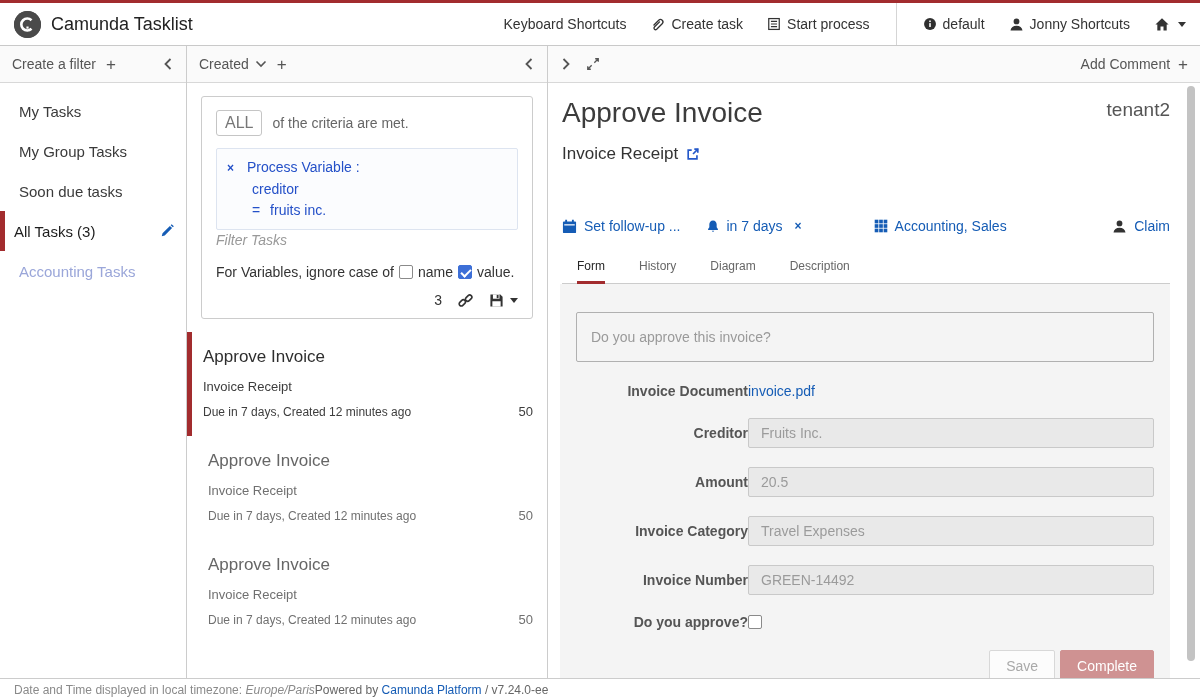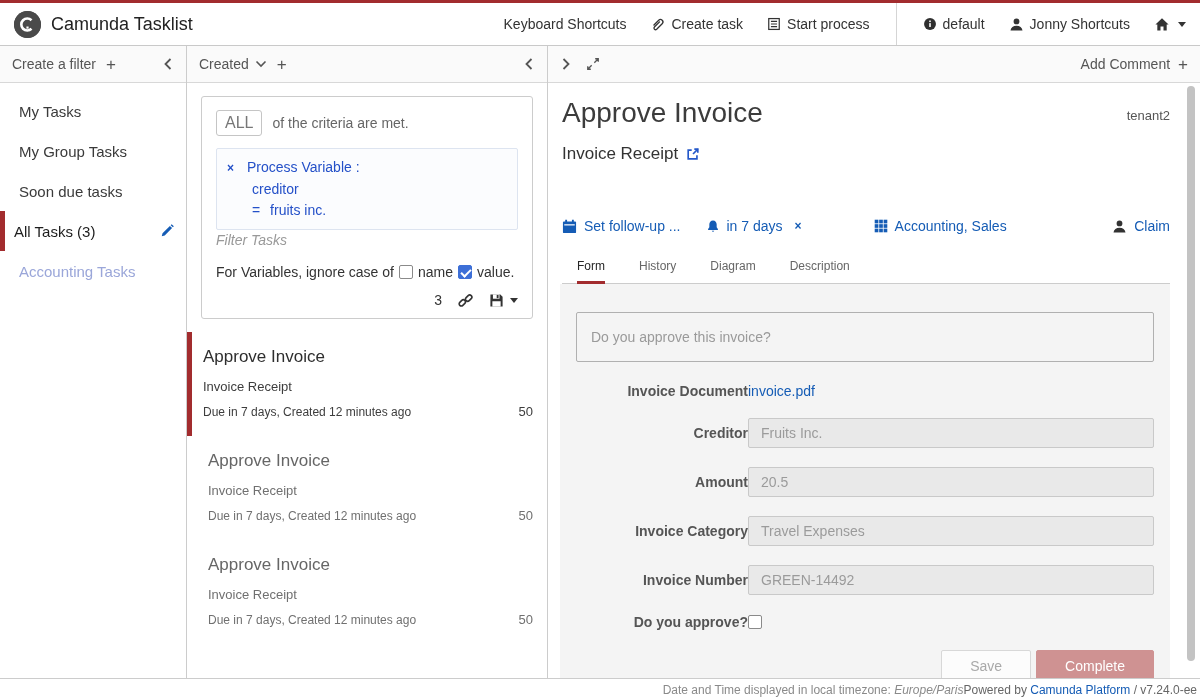--- a/index.html
+++ b/index.html
@@ -62,21 +62,21 @@
   .task-proc{margin-top:12px;font-size:13px;color:#707070;}
   .task.selected .task-proc{color:#3d3d3d;}
   .task-meta{margin-top:10px;font-size:12px;color:#707070;display:flex;justify-content:space-between;align-items:baseline;}
   .task.selected .task-meta{color:#3d3d3d;}
   .task-prio{font-size:13px;}
 
   
   .detail-head{padding:6px 30px 0 14px;}
   .dh-top{display:flex;justify-content:space-between;align-items:flex-start;margin-top:6px;}
   .dh-title{font-size:28px;font-weight:400;color:#3c3c3c;margin:0;line-height:36px;}
-  .dh-tenant{font-size:13px;color:#555;margin-top:13px;}
+  .dh-tenant{font-size:19px;color:#555;margin-top:4px;}
   .dh-link{margin-top:13px;font-size:17px;color:#333;display:flex;align-items:center;gap:8px;}
   .dh-actions{margin-top:23px;display:flex;align-items:center;font-size:14px;color:#155cb5;}
   .act{display:flex;align-items:center;gap:7px;cursor:pointer;margin-top:31px;}
   .act-x{font-size:12px;font-weight:bold;margin-left:5px;cursor:pointer;}
   .act-due{margin-left:25px;}
   .act-groups{margin-left:72px;}
   .act-claim{margin-left:auto;}
   .dh-tabs{margin-top:18px;border-bottom:1px solid #ccc;display:flex;gap:34px;padding-left:15px;}
   .tab{padding:7px 0 10px;color:#666;font-size:12px;position:relative;cursor:pointer;}
   .tab.active{color:#262626;}
@@ -87,28 +87,28 @@
     font-size:14px;padding:0 14px;color:#555;font-family:"Liberation Sans",sans-serif;}
   .approve-input::placeholder{color:#9a9a9a;}
   .frow{display:flex;align-items:center;margin-top:19px;}
   .frow.first{margin-top:21px;}
   .flabel{width:172px;text-align:right;font-weight:bold;font-size:14px;color:#555;flex-shrink:0;}
   .fctrl{flex:1;display:flex;align-items:center;}
   .finput{width:100%;height:30px;box-sizing:border-box;border:1px solid #c9c9c9;background:#e9e9e9;border-radius:2px;
     color:#9b9b9b;font-size:14px;padding:0 12px;font-family:"Liberation Sans",sans-serif;}
   .flink{color:#155cb5;font-size:14px;text-decoration:none;cursor:pointer;}
   .form-actions{margin-top:auto;align-self:flex-end;display:flex;gap:5px;margin-bottom:-3px;}
-  .btn{height:31px;padding:0 28px;font-size:14px;border-radius:2px;font-family:"Liberation Sans",sans-serif;cursor:pointer;text-align:right;}
+  .btn{height:31px;padding:0 16px;font-size:14px;border-radius:2px;font-family:"Liberation Sans",sans-serif;cursor:pointer;text-align:right;}
   .btn-save{background:#fcfcfc;border:1px solid #d8d8d8;color:#a9a9a9;}
   .btn-complete{background:#cf9292;border:1px solid #cf9292;color:#fff;}
   .scroll-thumb{position:absolute;right:5px;top:40px;width:8px;height:575px;background:#c3c3c3;border-radius:4px;cursor:pointer;}
 
   
-  .footer{height:21px;border-top:1px solid #ccc;display:flex;align-items:center;justify-content:flex-end;
-    padding:0 3px;font-size:12px;background:#fff;}
+  .footer{height:21px;border-top:1px solid #ccc;display:flex;align-items:center;justify-content:flex-start;
+    padding:0 14px;font-size:12px;background:#fff;}
   .f-left{color:#8a8a8a;}
   .f-left .tz{font-style:italic;}
   .f-right{color:#666;}
   .f-right a{color:#155cb5;text-decoration:none;cursor:pointer;}
   svg{flex-shrink:0;display:block;}
 </style>
 </head>
 <body>
 
 <div id="app">

